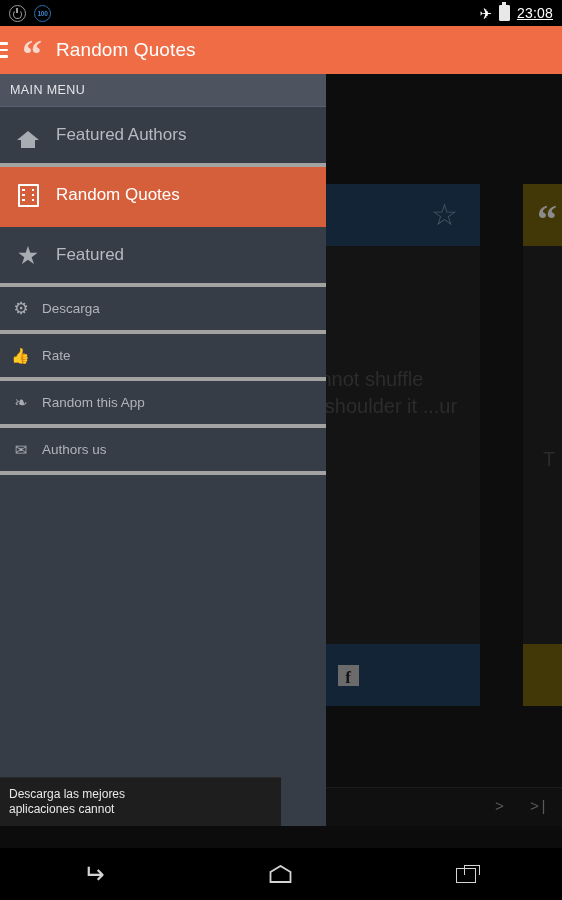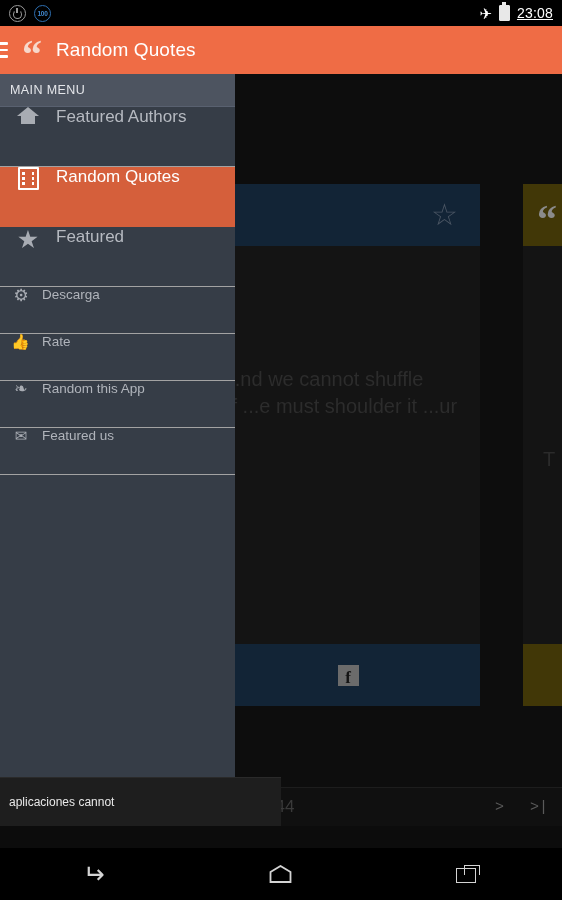--- a/index.html
+++ b/index.html
@@ -277,21 +277,21 @@
     color: #5a5a5a;
     font-size: 15px;
     margin-right: 14px;
     font-family: "Liberation Mono", monospace;
   }
 
   
   .drawer {
     position: absolute;
     top: 74px; left: 0;
-    width: 235px;
+    width: 326px;
     height: 752px;
     background: #363d47;
     z-index: 30;
     overflow: hidden;
   }
   .drawer-section {
     height: 33px;
     background: #4d5460;
     display: flex;
     align-items: center;
@@ -300,22 +300,22 @@
     border-bottom: 1px solid #596170;
   }
   .drawer-section span {
     color: #e4e6ea;
     font-size: 12.5px;
     letter-spacing: .4px;
   }
   .drawer-item {
     height: 60px;
     display: flex;
-    align-items: flex-start;
-    border-bottom: 1px solid #a3a3a3;
+    align-items: center;
+    border-bottom: 4px solid #a3a3a3;
     box-sizing: border-box;
   }
   .drawer-item.big { height: 60px; }
   .drawer-item.small { height: 47px; }
   .drawer-item.active { background: #d55f3b; border-bottom-color: #d55f3b; }
   .di-icon {
     width: 56px;
     display: flex;
     align-items: center;
     justify-content: center;
@@ -567,26 +567,27 @@
       <div class="di-icon">
           <div class="ic-share">❧</div>
         </div>
       <div class="di-label">Random this App</div>
     </div>
 
     <div class="drawer-item small">
       <div class="di-icon">
           <div class="ic-mail">✉</div>
         </div>
-      <div class="di-label">Featured us</div>
+      <div class="di-label">Authors us</div>
     </div>
   </div>
 
   <div class="ad">
     <div class="ad-text">
+      <div>Descarga las mejores</div>
       <div>aplicaciones cannot</div>
     </div>
   </div>
 
   <div class="navbar">
     <div class="nav-btn">
       <div class="nav-back">↵</div>
     </div>
     <div class="nav-btn">
       <div class="nav-home">

